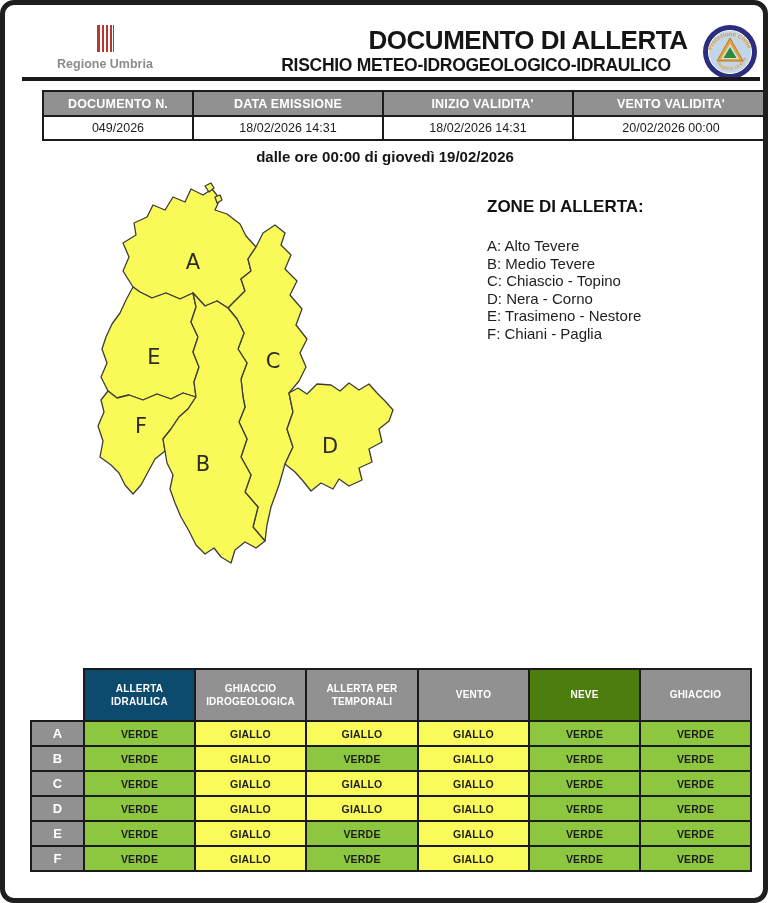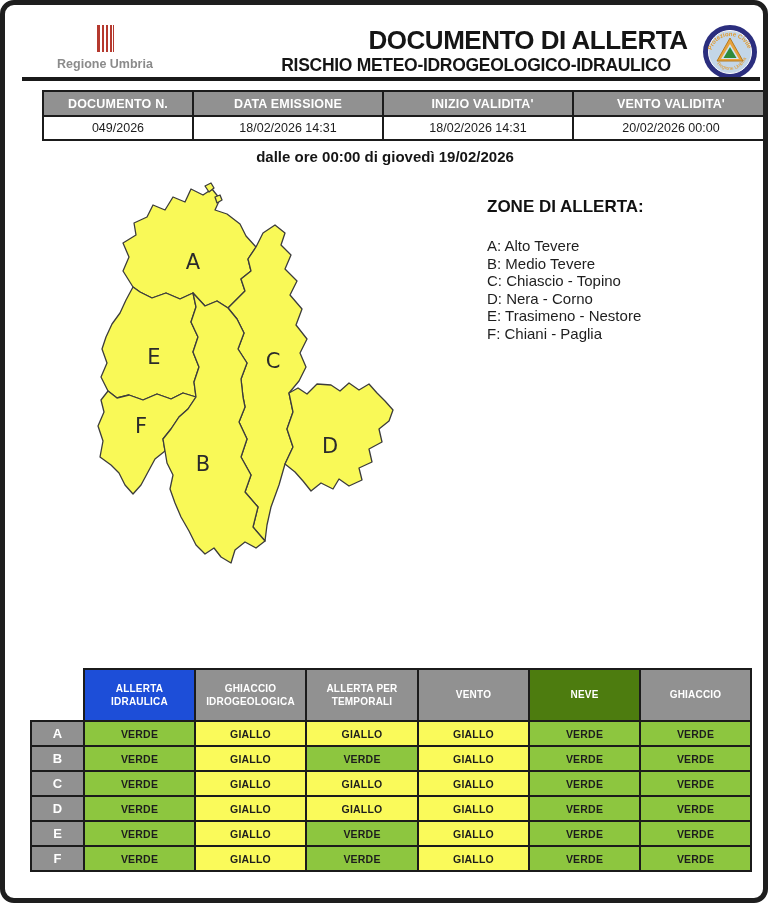--- a/index.html
+++ b/index.html
@@ -151,21 +151,21 @@
         <col style="width:111px">
         <col style="width:111px">
         <col style="width:112px">
       <col style="width:111px">
         <col style="width:111px">
         <col style="width:111px">
     </colgroup>
     <tbody>
         <tr>
           <td class="corner"></td>
-          <th class="colhead" style="background: #1d4ed8;">ALLERTA IDRAULICA</th>
+          <th class="colhead" style="background: #0c4a6e;">ALLERTA IDRAULICA</th>
           <th class="colhead" style="background: rgb(145, 145, 145);">GHIACCIO IDROGEOLOGICA</th>
           <th class="colhead" style="background: rgb(145, 145, 145);">ALLERTA PER TEMPORALI</th>
           <th class="colhead" style="background: rgb(145, 145, 145);">VENTO</th>
           <th class="colhead" style="background: #4d7c0f;">NEVE</th>
           <th class="colhead" style="background: rgb(145, 145, 145);">GHIACCIO</th>
         </tr>
         <tr>
           <td class="rowlabel" style="background: rgb(145, 145, 145);">A</td>
           <td class="level" style="background: rgb(141, 198, 63);">VERDE</td>
           <td class="level" style="background: rgb(250, 250, 90);">GIALLO</td>

